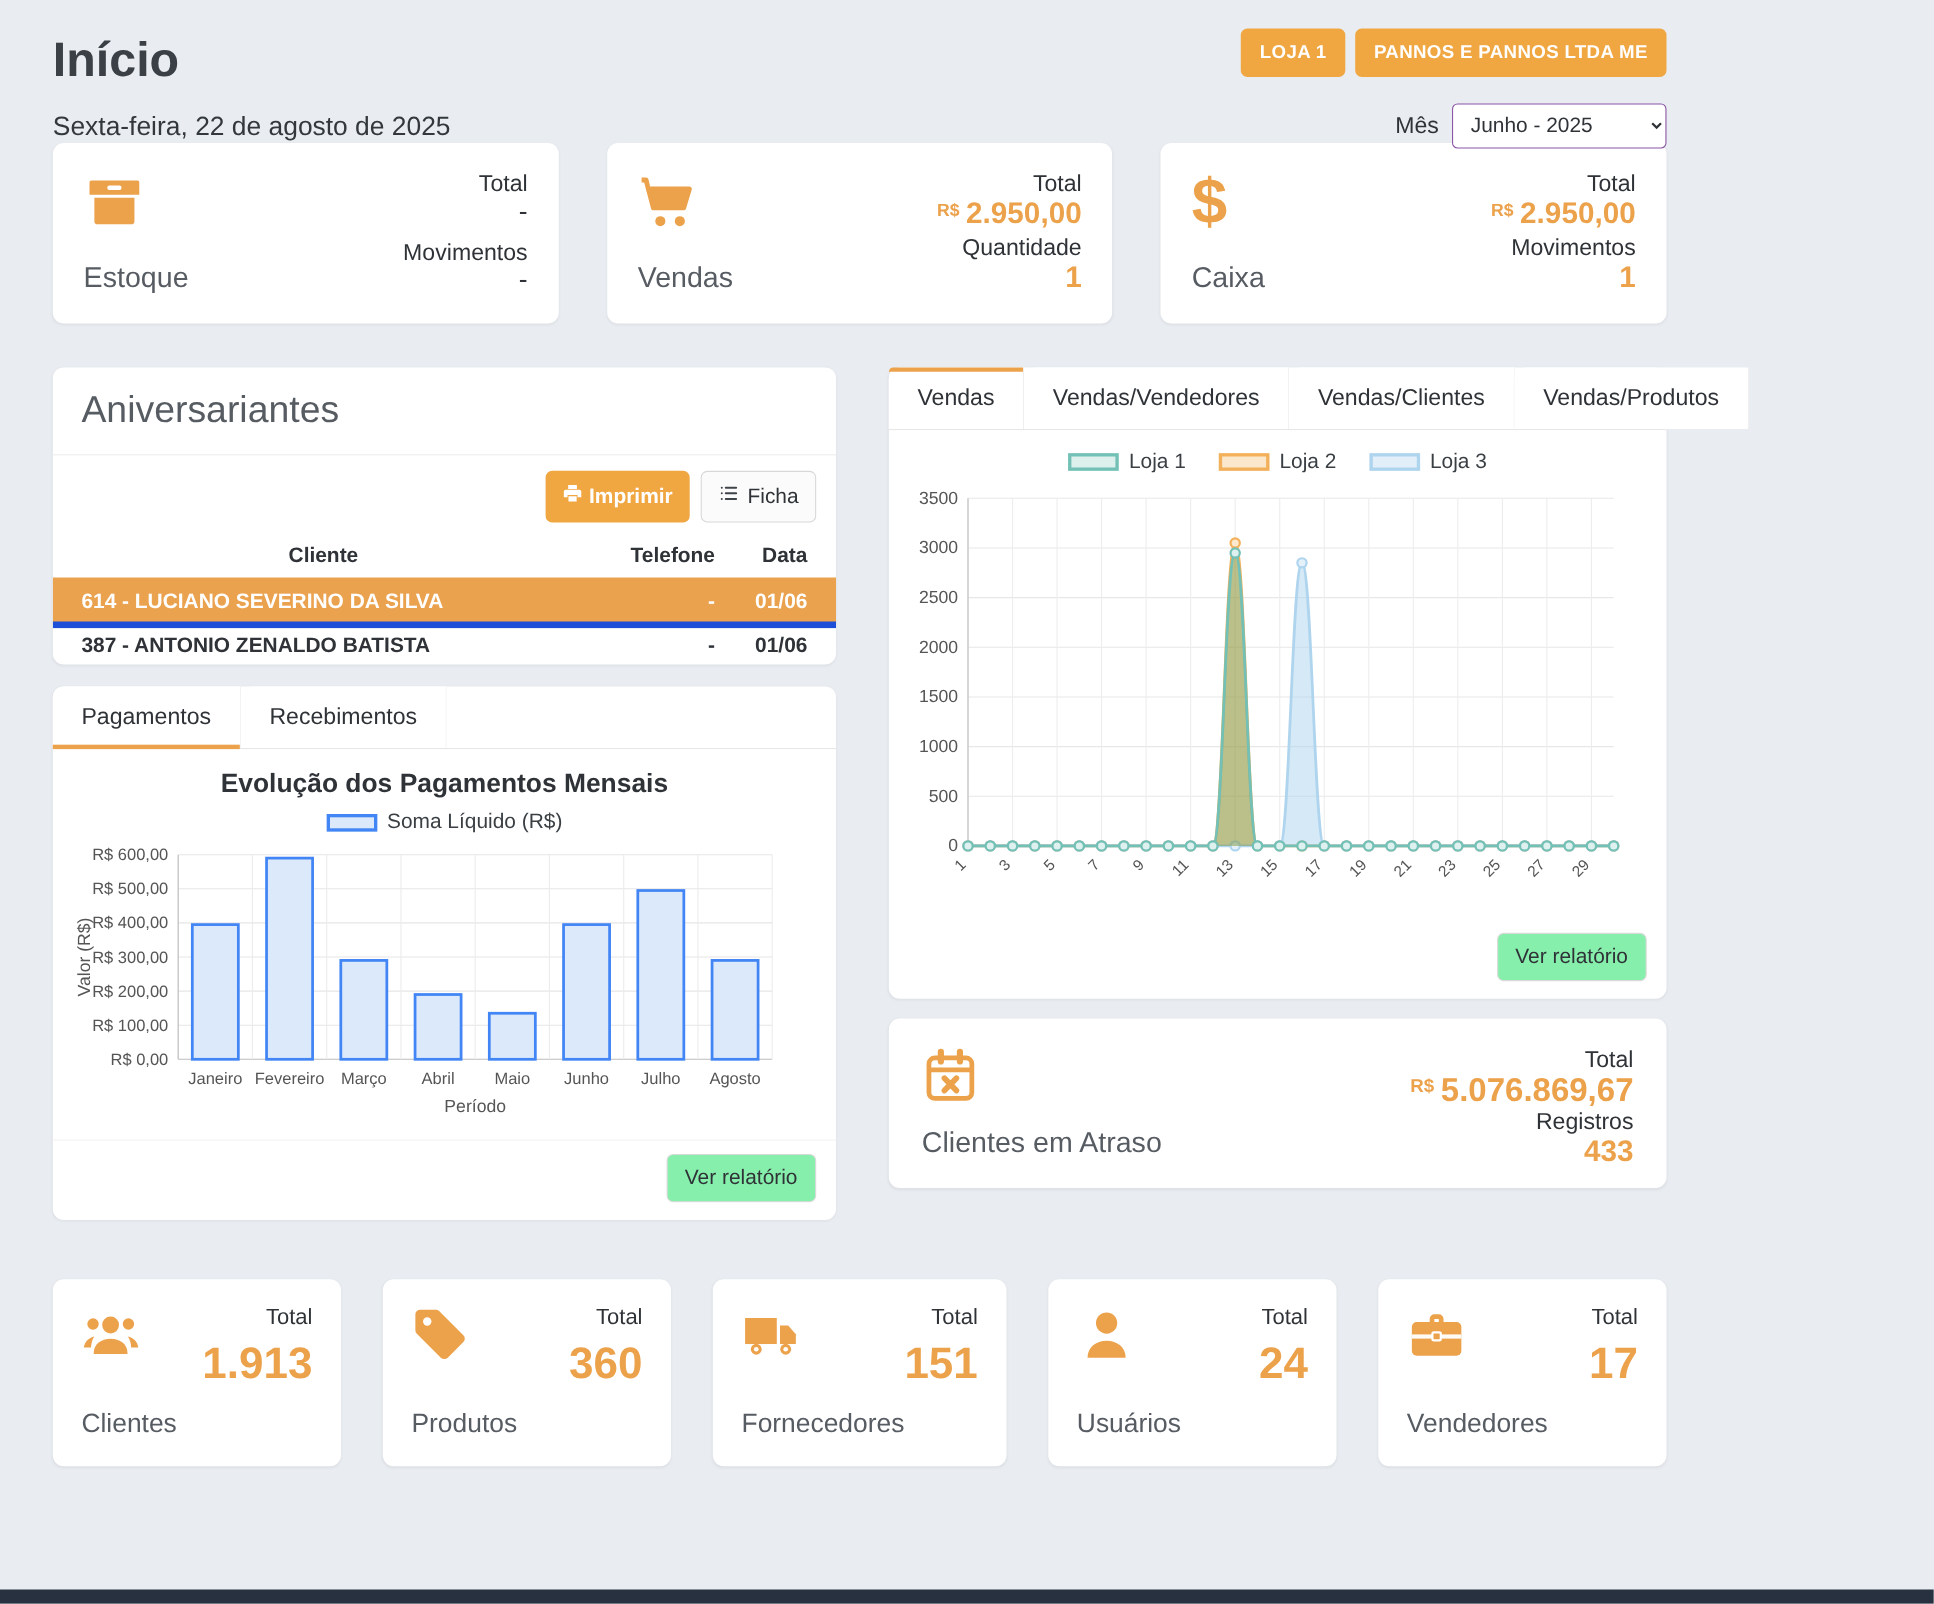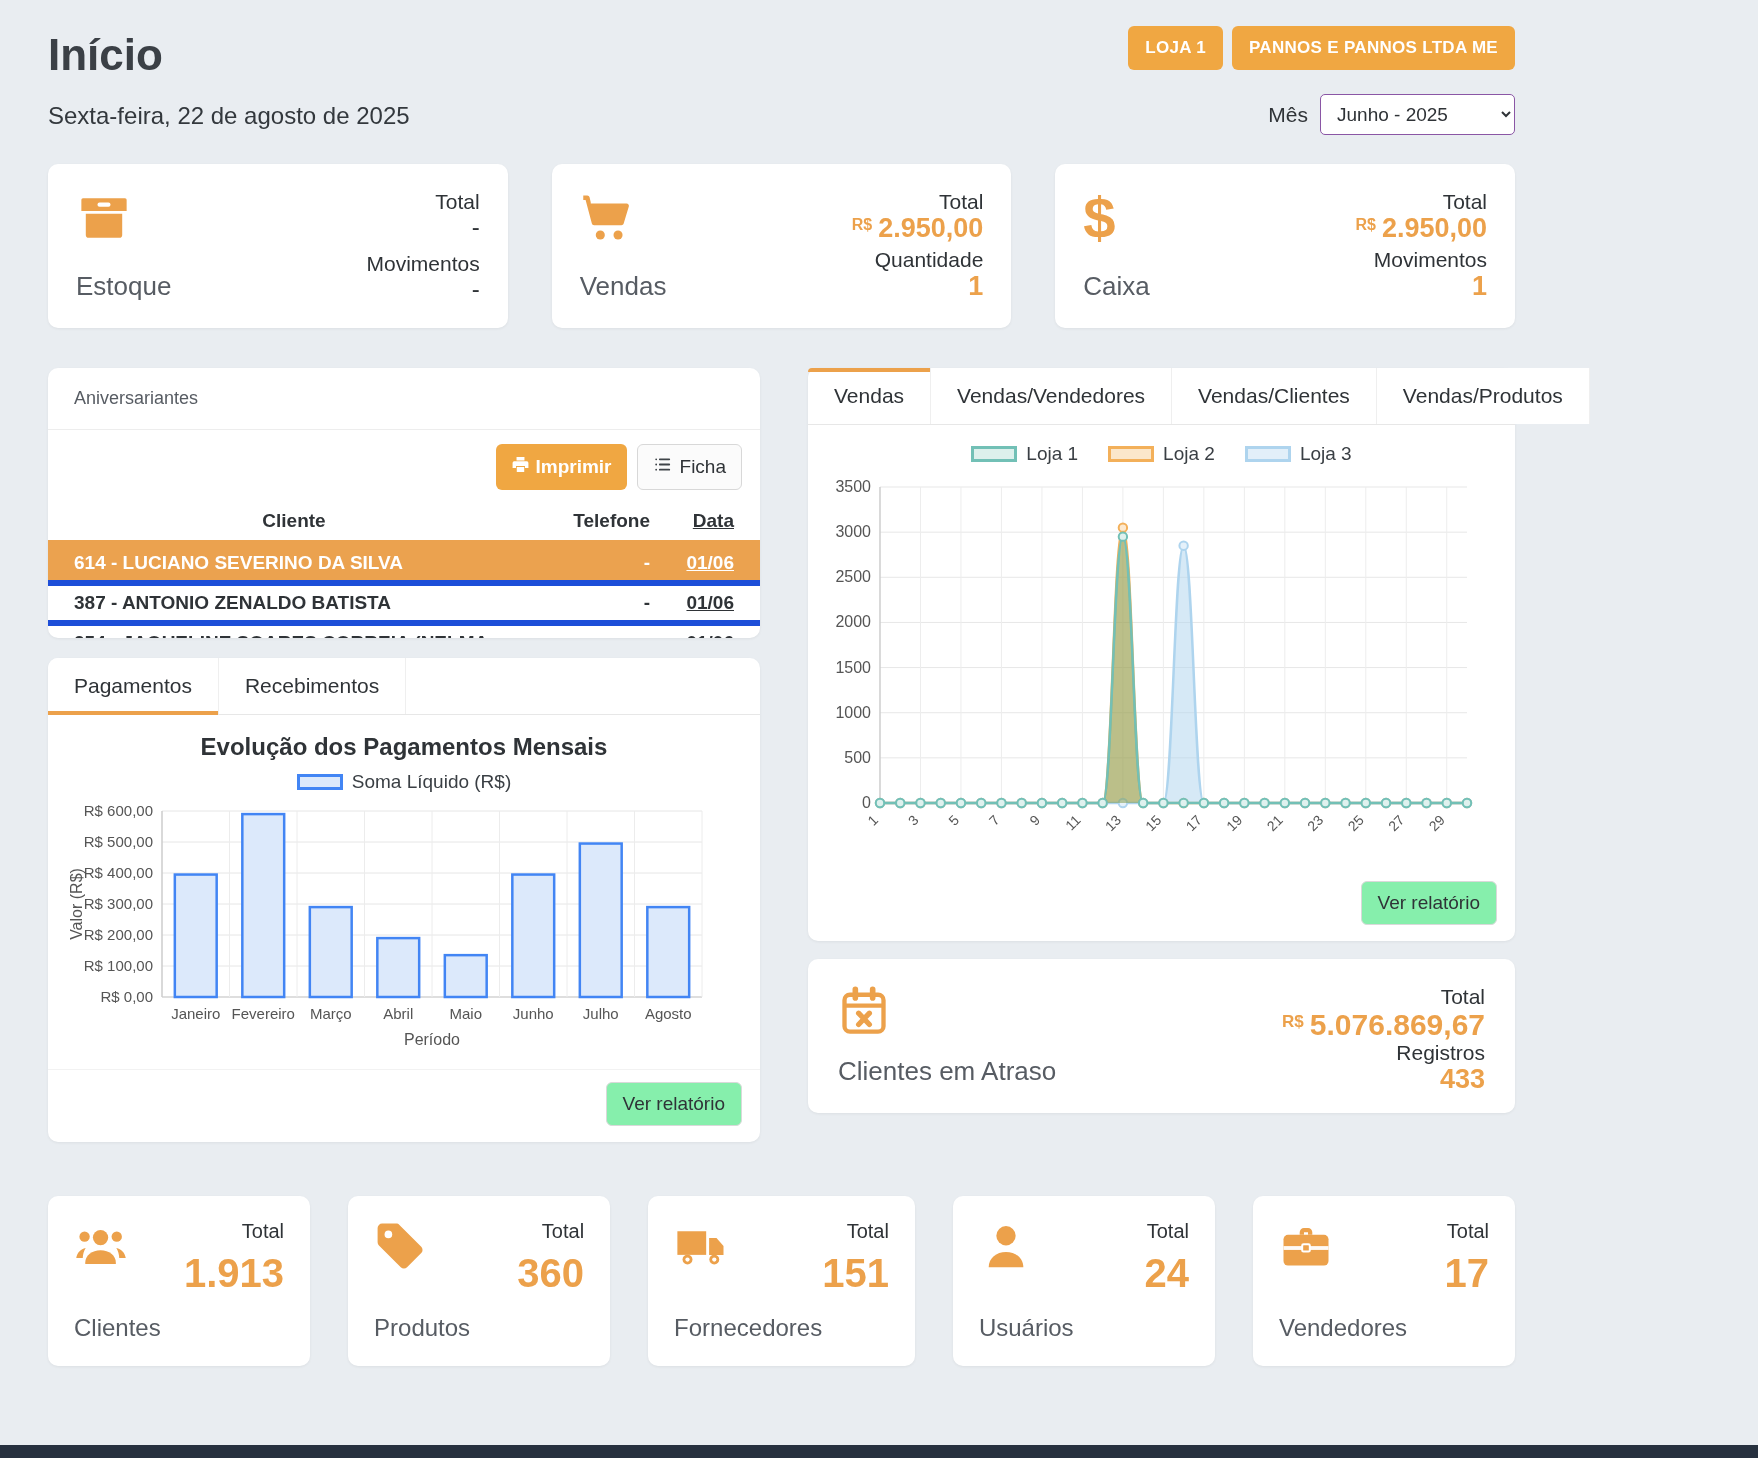--- a/index.html
+++ b/index.html
@@ -8,21 +8,21 @@
     background:#e9edf1;
     font-family:"Liberation Sans", sans-serif;
     color:#2f3337;
     position:relative;
     overflow:hidden;
   }
   .content { margin-left:48px; width:1467px; padding-top:26px; position:relative; }
 
   
   .page-title { font-size:44px; font-weight:600; color:#3b4046; margin:4px 0 22px; }
-  .page-date  { font-size:24px; color:#33383d; margin-bottom:34px; }
+  .page-date  { font-size:24px; color:#33383d; }
   .header-right { position:absolute; top:26px; right:0; text-align:right; }
   .btn-orange {
     display:inline-block; background:#f0a742; color:#fff; font-weight:700;
     font-size:17px; padding:12px 17px; border-radius:6px; border:none;
     letter-spacing:.3px; cursor:pointer; font-family:inherit;
   }
   .btn-row { display:flex; gap:9px; justify-content:flex-end; }
   .month-row { margin-top:24px; display:flex; align-items:center; justify-content:flex-end; gap:12px; }
   .month-label { font-size:21px; color:#2f3337; }
   select {
@@ -47,38 +47,38 @@
   .prefix { font-size:16px; font-weight:700; margin-right:6px; vertical-align:7px; }
   .dollar-glyph { font-size:58px; font-weight:700; color:#eca14b; line-height:.95; }
 
   
   .mid { display:flex; gap:48px; align-items:flex-start; }
   .left-col  { width:712px; display:flex; flex-direction:column; gap:20px; }
   .right-col { width:707px; display:flex; flex-direction:column; gap:18px; }
 
   
   .bday-card { height:270px; overflow:hidden; }
-  .card-header { padding:20px 26px; border-bottom:1px solid #ededed; font-size:18px; color:#575c63; }
+  .card-header { padding:20px 26px; border-bottom:1px solid #ededed; font-size:34px; color:#575c63; }
   .bday-actions { display:flex; justify-content:flex-end; gap:10px; padding:14px 18px 12px; }
   .btn-print {
     background:#f0a742; color:#fff; font-size:19px; font-weight:600; border-radius:6px;
     padding:10px 15px; display:inline-flex; align-items:center; gap:6px; border:none;
     cursor:pointer; font-family:inherit;
   }
   .btn-ficha {
     background:#fbfbfb; border:1px solid #d8d8d8; border-radius:6px; font-size:19px;
     color:#2f3337; padding:10px 15px; display:inline-flex; gap:8px; align-items:center;
     cursor:pointer; font-family:inherit;
   }
   .btn-print svg, .btn-ficha svg { width:19px; height:19px; }
   table { width:100%; border-collapse:collapse; font-size:19px; }
   th { font-weight:700; text-align:center; padding:8px 26px; color:#2f3337; }
   td { padding:6px 26px; font-weight:700; color:#2f3337; border-top:6px solid #1d4ed8; }
   th.col-phone, td.col-phone { text-align:right; width:120px; padding-right:10px; }
-  th.col-date,  td.col-date  { text-align:right; width:100px; padding-right:26px;text-decoration:underline; }
+  th.col-date,  td.col-date  { text-align:right; width:100px; padding-right:26px; }
   tr.highlight td { background:#eba24f; color:#fff; border-top-color:#eba24f; }
 
   
   .tabs { display:flex; border-bottom:1px solid #e7e7e7; }
   .tab { padding:16px 26px; font-size:21px; color:#2f3337; position:relative; border-right:1px solid #efefef; cursor:pointer; background:#fff; border-top-left-radius:10px;}
   .tabs-underline .tab.active::after { content:''; position:absolute; left:0; right:0; bottom:-1px; height:4px; background:#eca14b; }
   .tabs-topline .tab.active::before { content:''; position:absolute; left:0; right:0; top:0; height:4px; background:#eca14b; border-top-left-radius:10px; }
 
   
   .chart-title { text-align:center; font-size:24px; font-weight:700; color:#2f3337; margin:18px 0 10px; }

